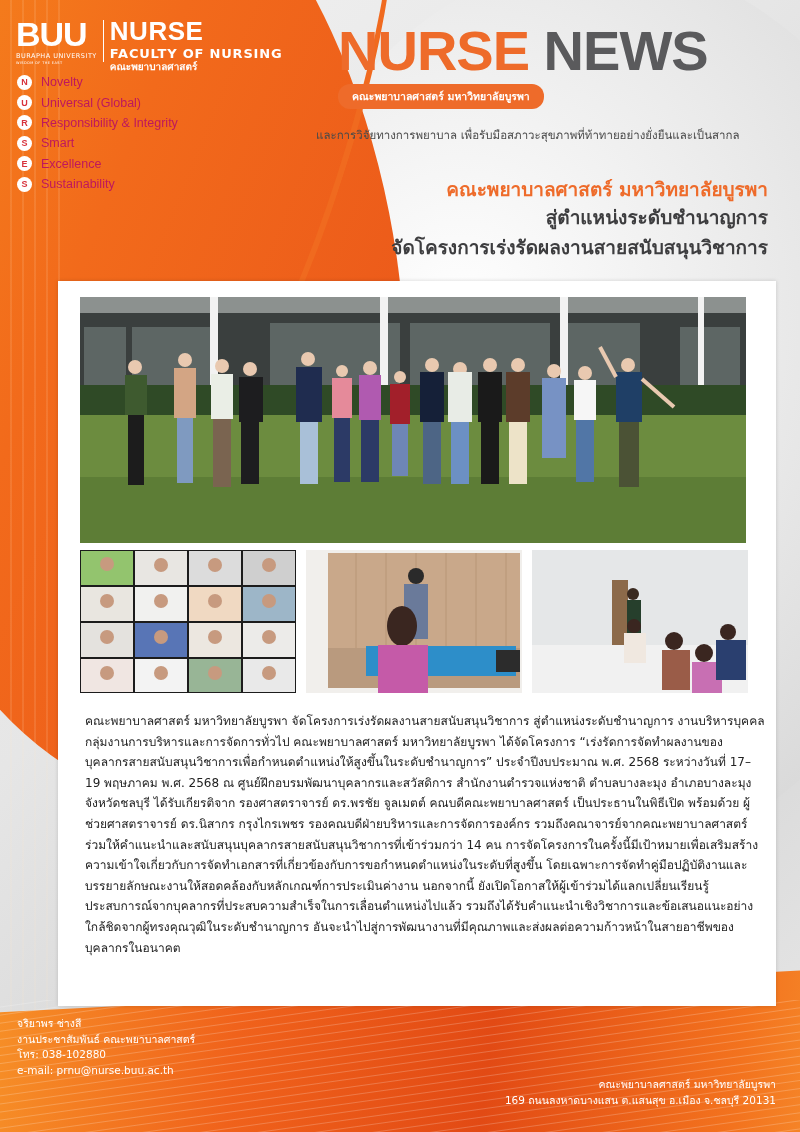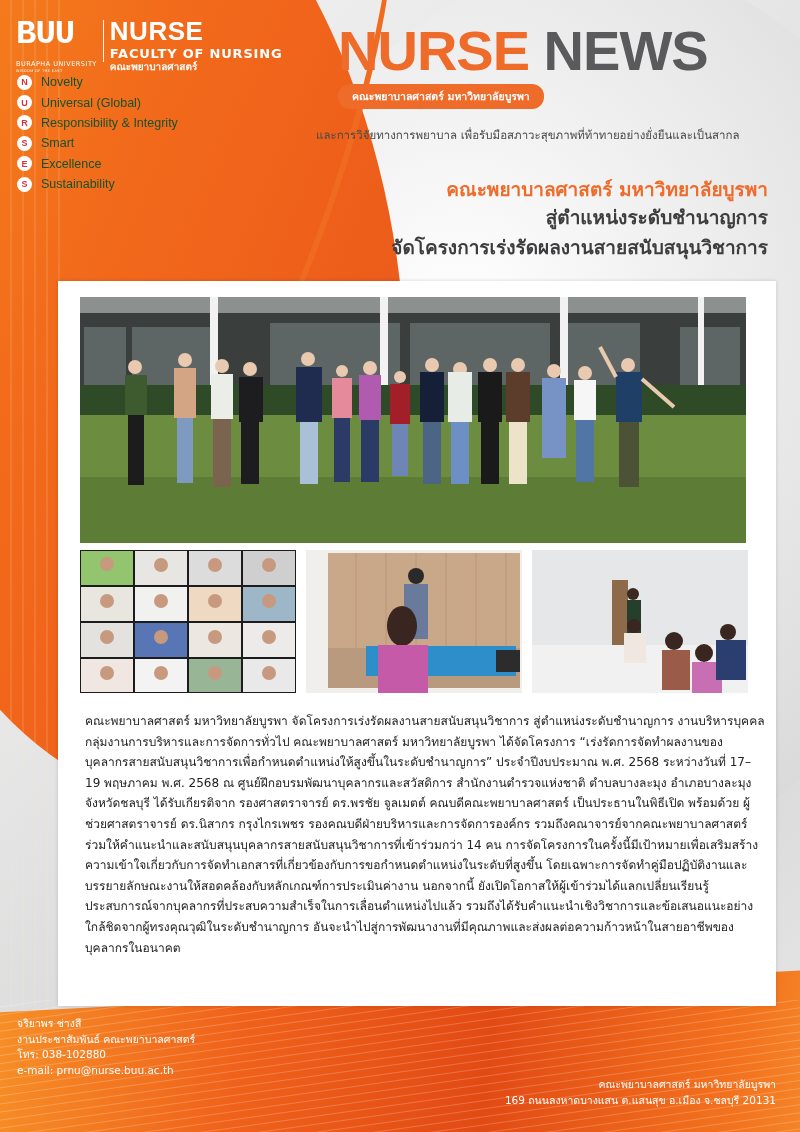--- a/index.html
+++ b/index.html
@@ -42,37 +42,37 @@
     }
     .bg-left-lines {
       position: absolute; left: 0; top: 0; width: 70px; height: 1132px;
       background: repeating-linear-gradient(90deg, rgba(255,255,255,0) 0px, rgba(255,255,255,0) 10px, rgba(255,230,200,0.5) 11px, rgba(255,255,255,0) 12px);
       opacity: .5;
     }
 
     
     .logo { position: absolute; left: 16px; top: 18px; display: flex; align-items: flex-start; color: #fff; }
     .logo-buu { display: flex; flex-direction: column; }
-    .logo-buu .big { font-family: Liberation Mono, monospace; font-weight: 900; font-size: 34px; line-height: 32px; letter-spacing: -1px; }
-    .logo-buu .sub { font-size: 6.5px; letter-spacing: .5px; margin-top: 10px; }
+    .logo-buu .big { font-family: Liberation Sans, sans-serif; font-weight: 900; font-size: 34px; line-height: 32px; letter-spacing: -1px; }
+    .logo-buu .sub { font-size: 6.5px; letter-spacing: .5px; margin-top: 2px; }
     .logo-buu .tiny { font-size: 3.5px; letter-spacing: .4px; margin-top: 1px; }
     .logo-div { width: 1px; height: 42px; background: #fff; margin: 2px 6px 0 6px; }
     .logo-nurse { display: flex; flex-direction: column; }
     .logo-nurse .big { font-family: "Liberation Sans", sans-serif; font-weight: 700; font-size: 26px; line-height: 26px; letter-spacing: .5px; }
     .logo-nurse .sub { font-size: 13px; font-weight: bold; letter-spacing: .8px; margin-top: 2px; }
     .logo-nurse .thai { font-size: 10px; font-weight: bold; line-height: 11px; }
 
     .values { position: absolute; left: 17px; top: 72px; list-style: none; }
     .values li { display: flex; align-items: center; height: 20.4px; }
     .values .badge {
       width: 15px; height: 15px; border-radius: 50%; background: #fff;
       color: #d7333d; font-size: 9px; font-weight: bold; display: flex; align-items: center; justify-content: center;
       font-family: "Liberation Sans", sans-serif;
     }
-    .values .label { color: #14532d; font-family: "Liberation Sans", sans-serif; font-size: 12.5px; margin-left: 9px; }
+    .values .label { color: #be185d; font-family: "Liberation Sans", sans-serif; font-size: 12.5px; margin-left: 9px; }
 
     
     .masthead { position: absolute; left: 338px; top: 22px; width: 440px; }
     .masthead .title { font-family: "Liberation Sans", sans-serif; font-weight: 900; font-size: 56px; line-height: 58px; letter-spacing: -1px; white-space: nowrap; }
     .masthead .t-nurse { color: #ee6b2a; }
     .masthead .t-news { color: #5a5a5c; }
     .tag-row { display: flex; align-items: center; margin-top: 4px; }
     .tag-pill {
       background: #ee6b2a; color: #fff; font-size: 10.5px; font-weight: bold;
       padding: 4px 14px; border-radius: 12px; white-space: nowrap;

